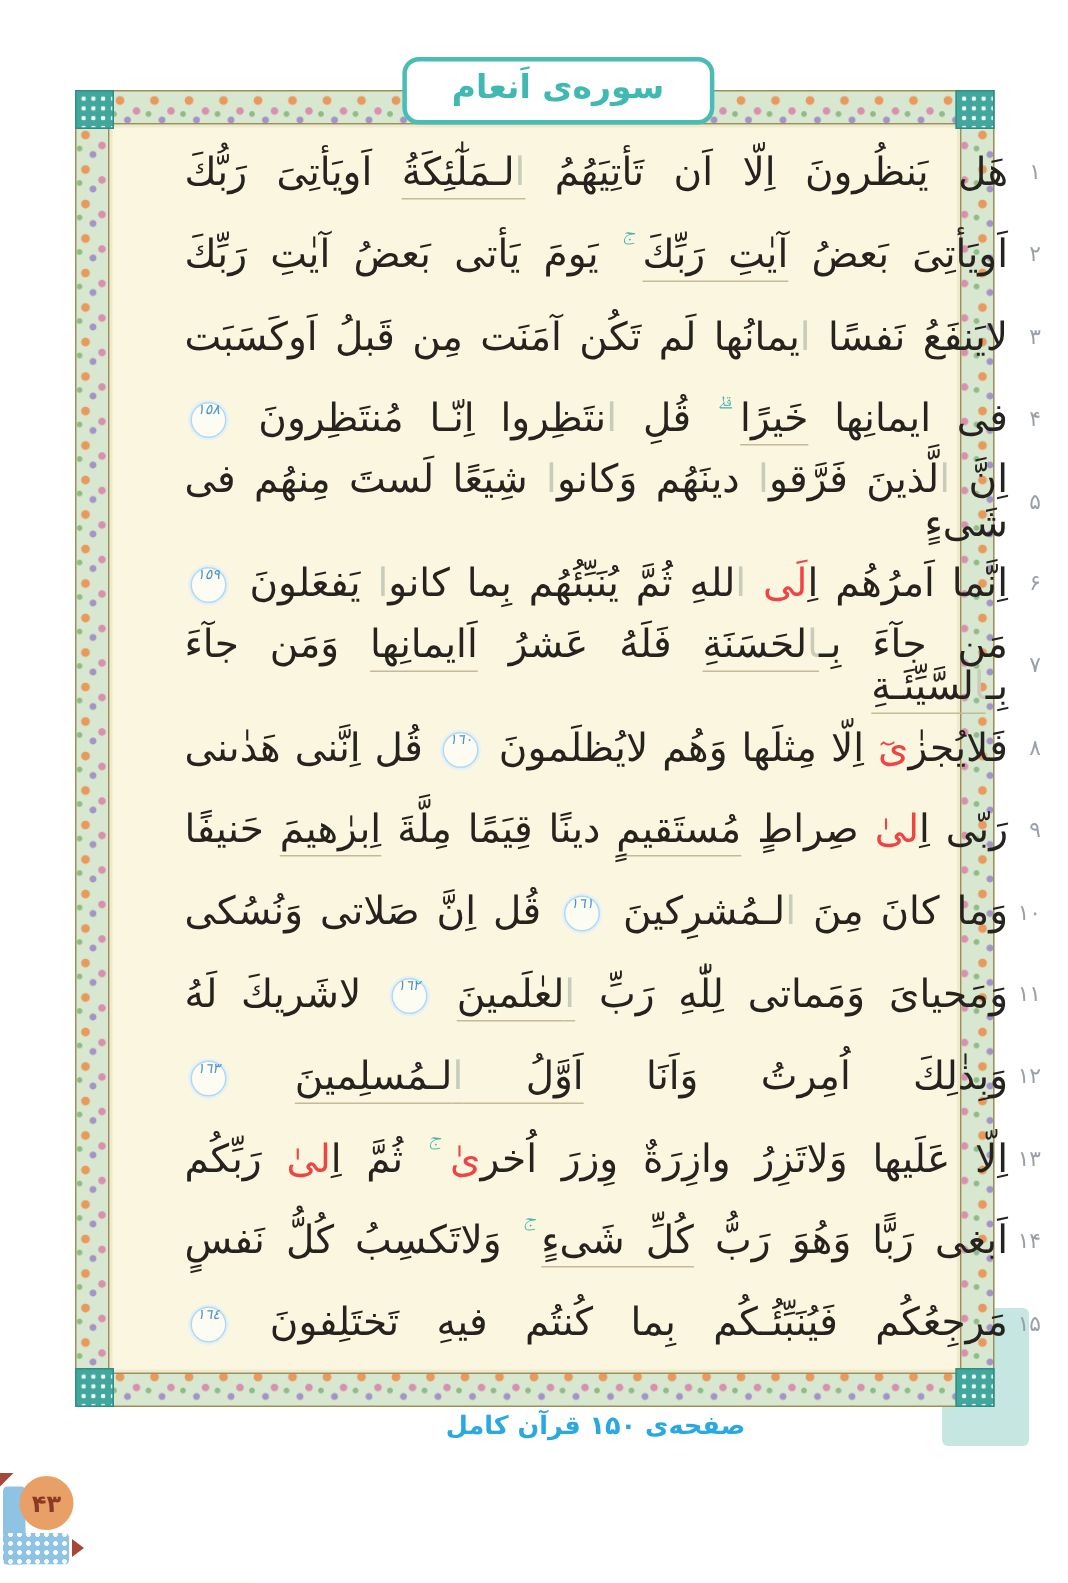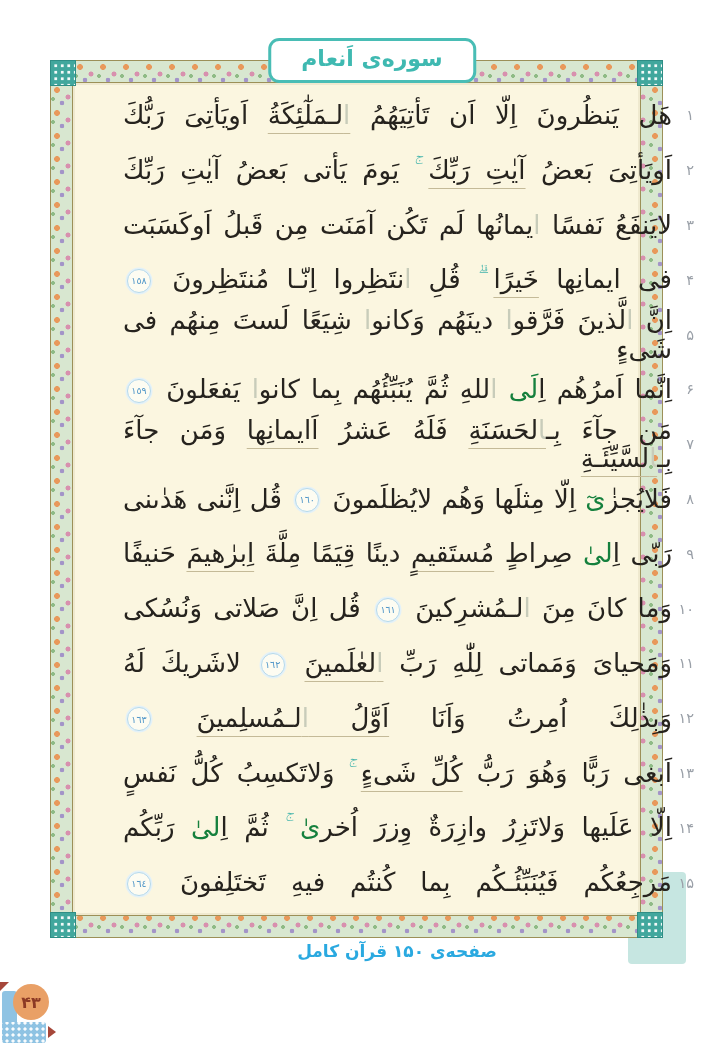--- a/index.html
+++ b/index.html
@@ -62,34 +62,34 @@
     height:54.8px;display:flex;align-items:center;
   }
   .line-text{
     width:100%;direction:rtl;unicode-bidi:embed;
     text-align:justify;text-align-last:justify;
     font-size:26px;color:#26231E;line-height:1.1;
     font-family:"DejaVu Sans",sans-serif;
   }
   .seg{white-space:pre-wrap;}
   .seg.pale{color:#C8CCBA;}
-  .seg.blue{color:#15803d;}
+  .seg.blue{color:#ef4444;}
   .seg.teal{color:#45B5AC;}
   .seg.u{
     text-decoration:underline;
     text-decoration-color:#C4BA98;
     text-decoration-thickness:1.2px;
     text-underline-offset:9px;
   }
   .verse-badge{
     display:inline-flex;width:22px;height:22px;border-radius:50%;
     border:1.5px solid #B5D9EC;background:#FDFCF2;
     box-shadow:0 0 0 1.5px #E3F1F8;
-    align-items:center;justify-content:center;
-    vertical-align:middle;margin:0 4px;flex:none;
+    justify-content:center;
+    vertical-align:middle;margin:0 4px;flex:none;font-style:italic;
   }
   .verse-badge .vnum{
     color:#4E95C8;font-size:9.5px;line-height:1;direction:rtl;
   }
   
   .margin-col{
     position:absolute;left:666px;top:88px;width:32px;height:822px;z-index:2;
     display:flex;flex-direction:column;
   }
   .margin-num{
@@ -190,24 +190,24 @@
       <span class="line-text"><span class="seg">وَمَحياىَ وَمَماتى لِلّٰهِ رَبِّ </span><span class="seg pale u">ا</span><span class="seg u">لعٰلَمينَ</span><span class="seg"> </span><span class="verse-badge">
           <span class="vnum">١٦٢</span>
         </span><span class="seg"> لاشَريكَ لَهُ</span></span>
     </div>
     <div class="line">
       <span class="line-text"><span class="seg">وَبِذٰلِكَ اُمِرتُ وَاَنَا </span><span class="seg u">اَوَّلُ </span><span class="seg pale u">ا</span><span class="seg u">لـمُسلِمينَ</span><span class="seg"> </span><span class="verse-badge">
           <span class="vnum">١٦٣</span>
         </span></span>
     </div>
     <div class="line">
+      <span class="line-text"><span class="seg">اِلّا عَلَيها وَلاتَزِرُ وازِرَةٌ وِزرَ اُخر</span><span class="seg blue">ىٰ</span><span class="seg teal">&nbsp;ۚ</span><span class="seg"> ثُمَّ اِ</span><span class="seg blue">لىٰ</span><span class="seg"> رَبِّكُم</span></span>
+    </div>
+    <div class="line">
       <span class="line-text"><span class="seg">اَبغى رَبًّا وَهُوَ رَبُّ </span><span class="seg u">كُلِّ شَىءٍ</span><span class="seg teal">&nbsp;ۚ</span><span class="seg"> وَلاتَكسِبُ كُلُّ نَفسٍ</span></span>
-    </div>
-    <div class="line">
-      <span class="line-text"><span class="seg">اِلّا عَلَيها وَلاتَزِرُ وازِرَةٌ وِزرَ اُخر</span><span class="seg blue">ىٰ</span><span class="seg teal">&nbsp;ۚ</span><span class="seg"> ثُمَّ اِ</span><span class="seg blue">لىٰ</span><span class="seg"> رَبِّكُم</span></span>
     </div>
     <div class="line">
       <span class="line-text"><span class="seg">مَرجِعُكُم فَيُنَبِّئُـكُم بِما كُنتُم فيهِ تَختَلِفونَ </span><span class="verse-badge">
           <span class="vnum">١٦٤</span>
         </span></span>
     </div>
   </div>
 
 <div class="margin-col" id="margin-col">
     <div class="margin-num">۱</div>

